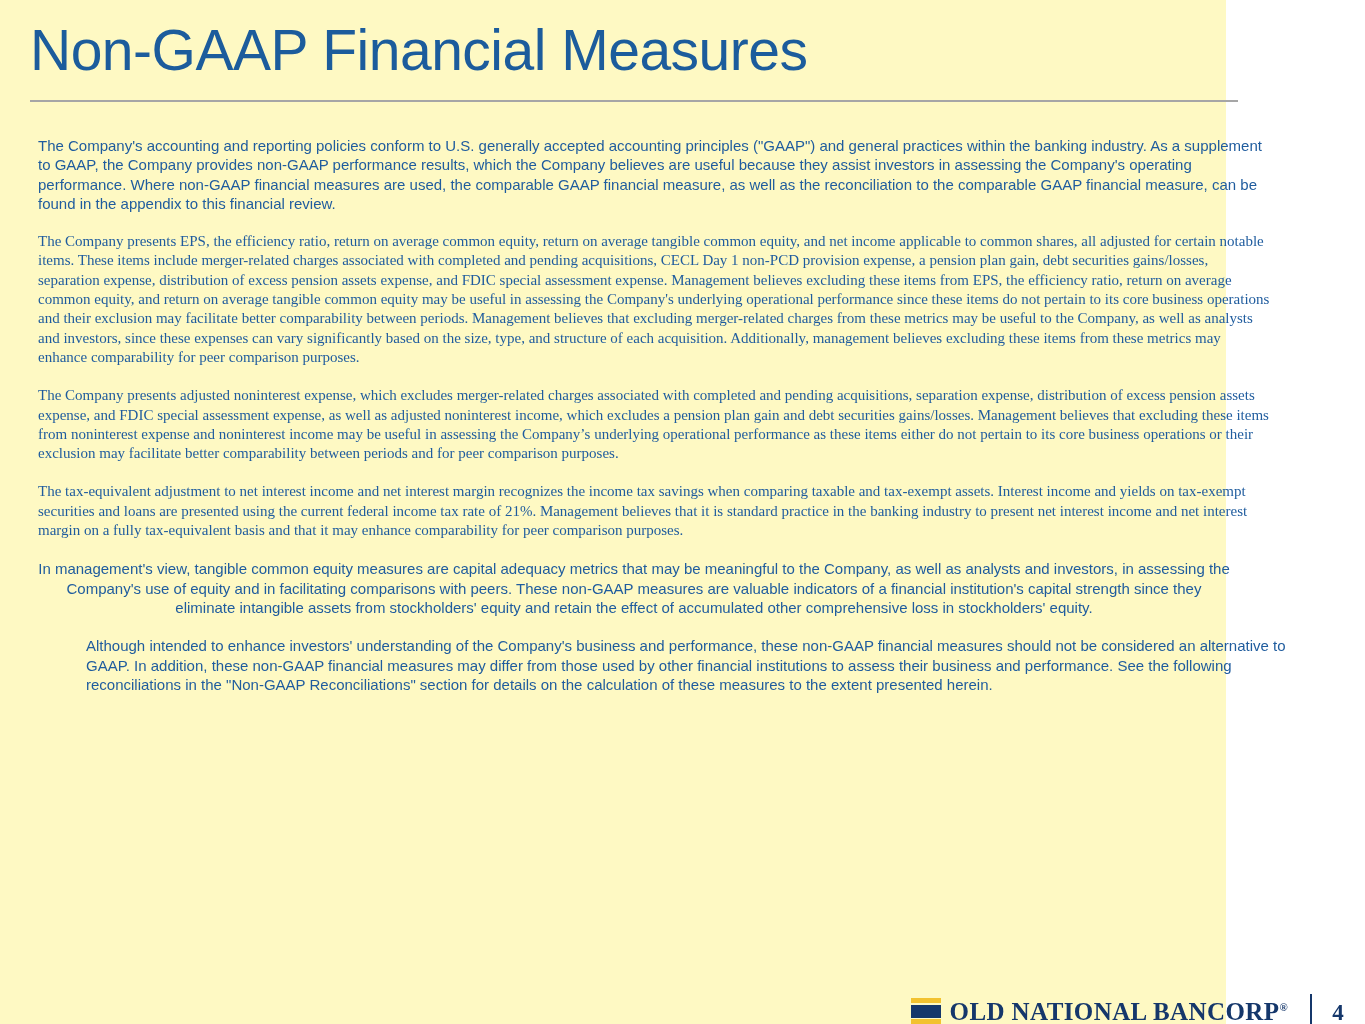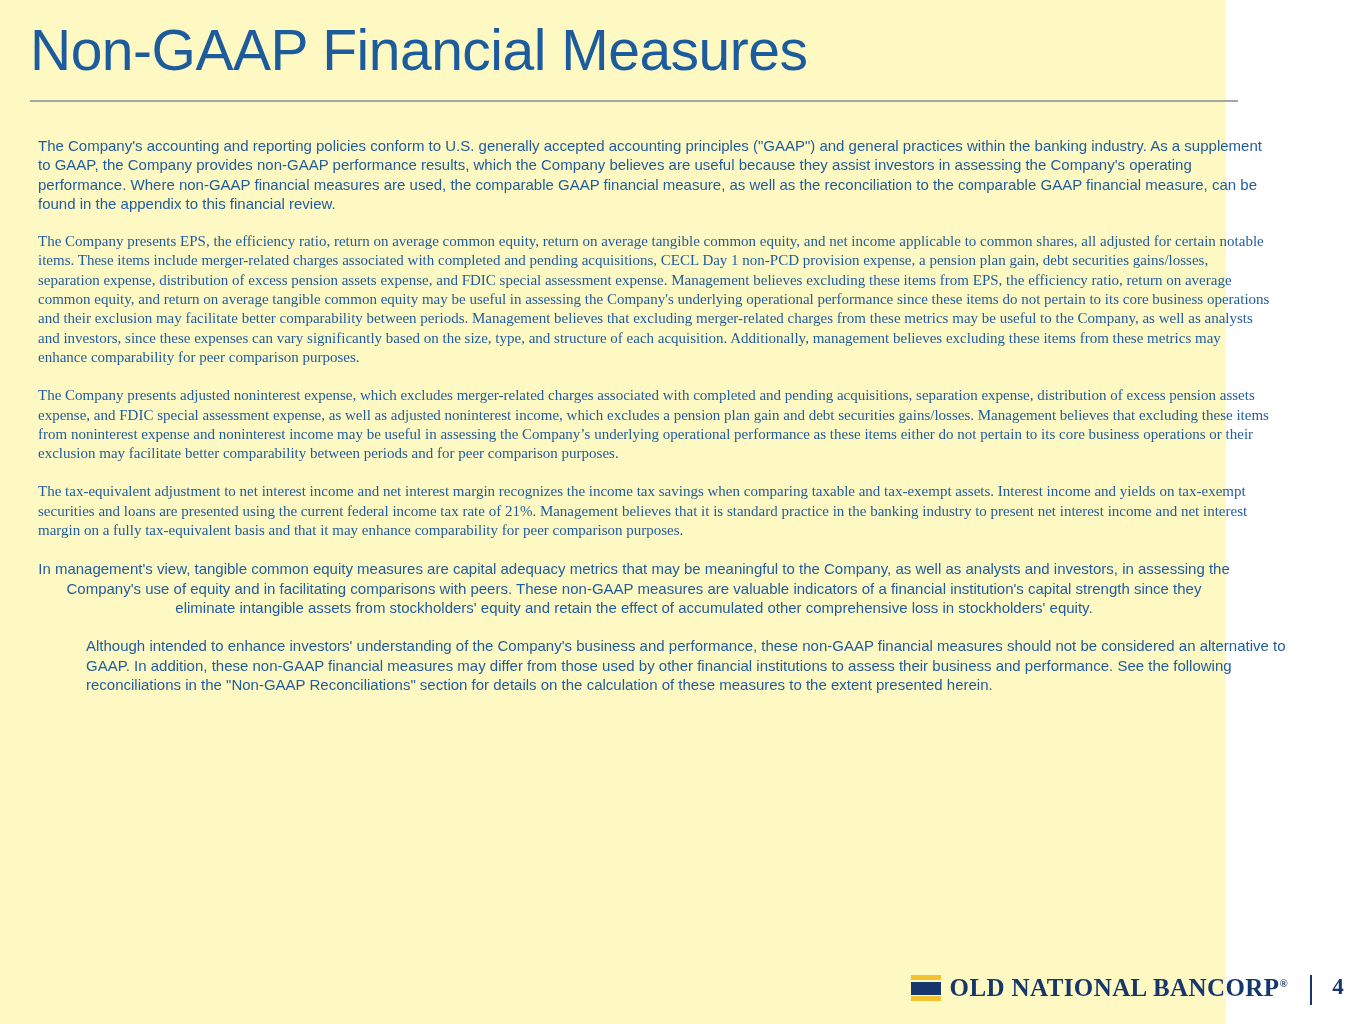--- a/index.html
+++ b/index.html
@@ -84,21 +84,21 @@
     top: 975px;
     width: 1365px;
     height: 49px;
   }
   .logo-lockup {
     position: absolute;
     right: 20px;
     top: 0;
     height: 49px;
     display: flex;
-    align-items: flex-start;
+    align-items: flex-end;
     gap: 0px;
     padding-left: 40px;
   }
   .logo-mark {
     width: 30px;
     height: 26px;
     display: flex;
     flex-direction: column;
     justify-content: space-between;
     margin-right: 9px;

